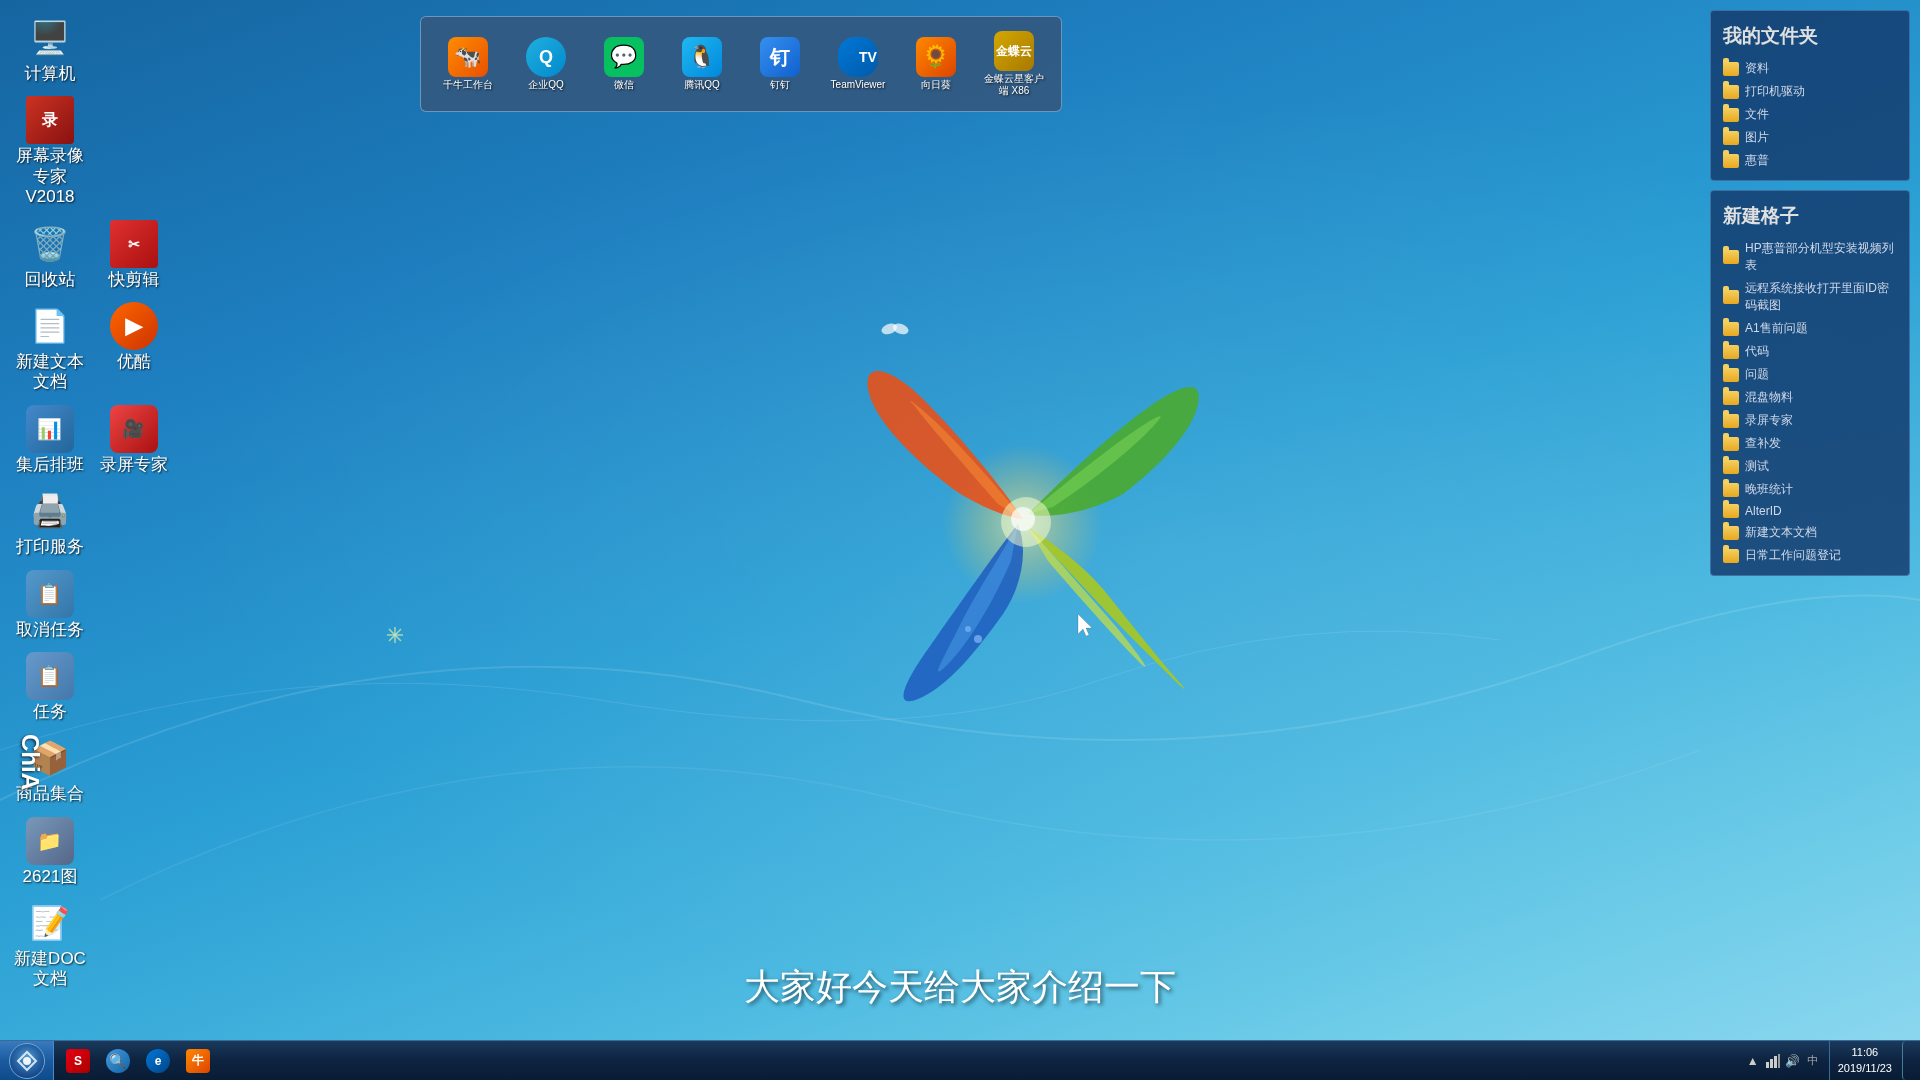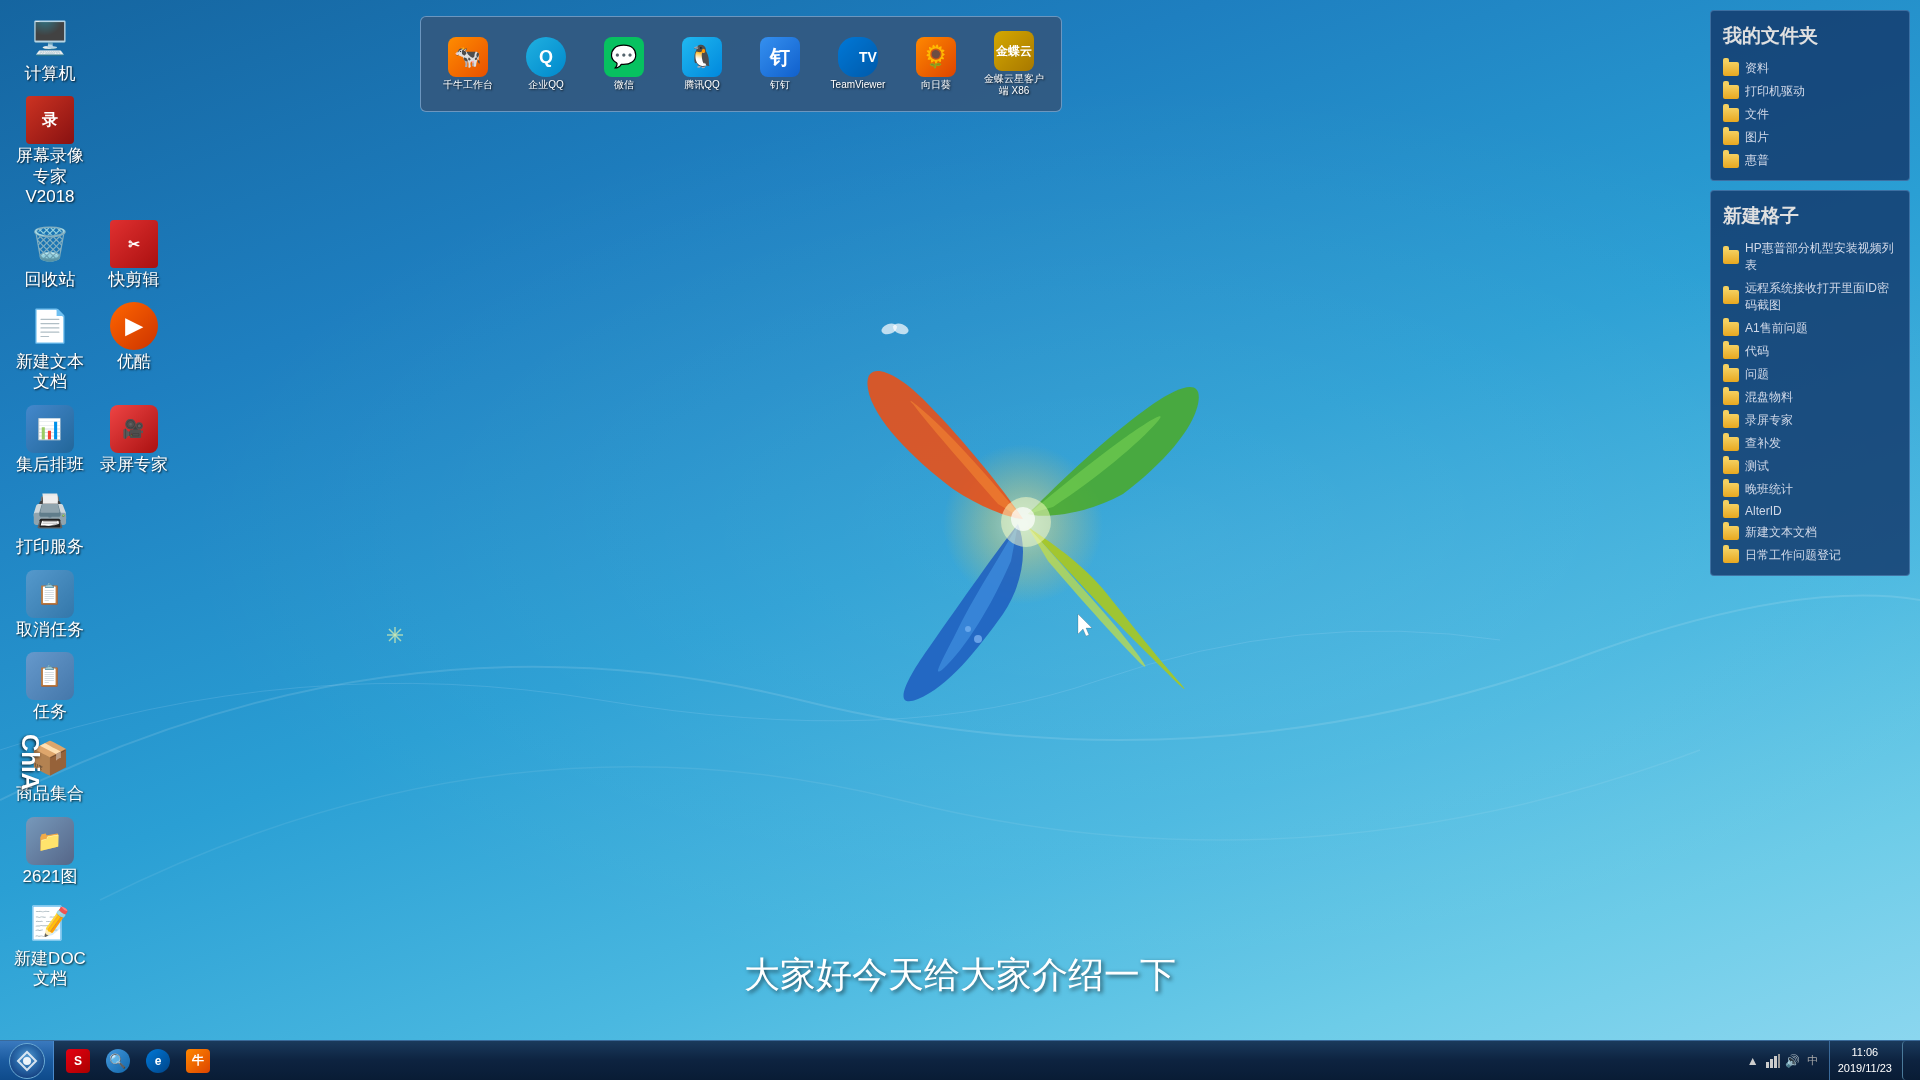--- a/index.html
+++ b/index.html
@@ -296,21 +296,21 @@
       left: 50%;
       top: 50%;
       transform: translate(-35%, -55%);
       width: 420px;
       height: 420px;
     }
 
     
     .subtitle-text {
       position: absolute;
-      bottom: 80px;
+      bottom: 68px;
       left: 50%;
       transform: translateX(-50%);
       color: white;
       font-size: 36px;
       text-shadow: 2px 2px 4px rgba(0,0,0,0.6);
       white-space: nowrap;
       font-weight: 500;
     }
 
     

